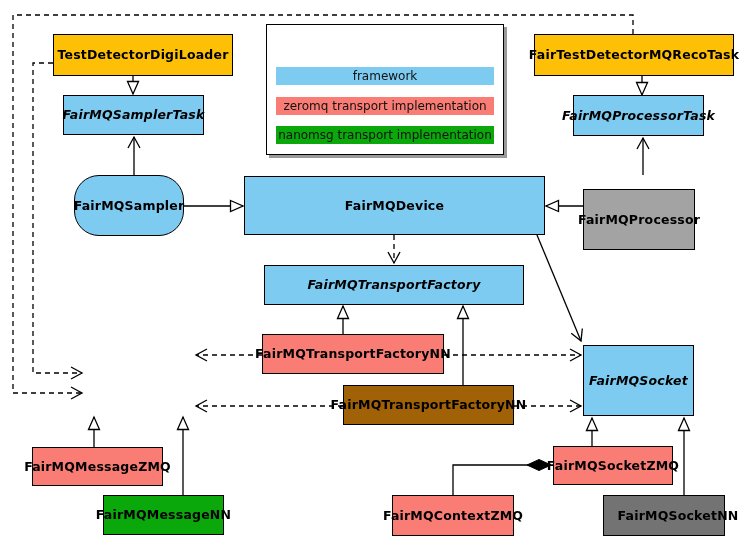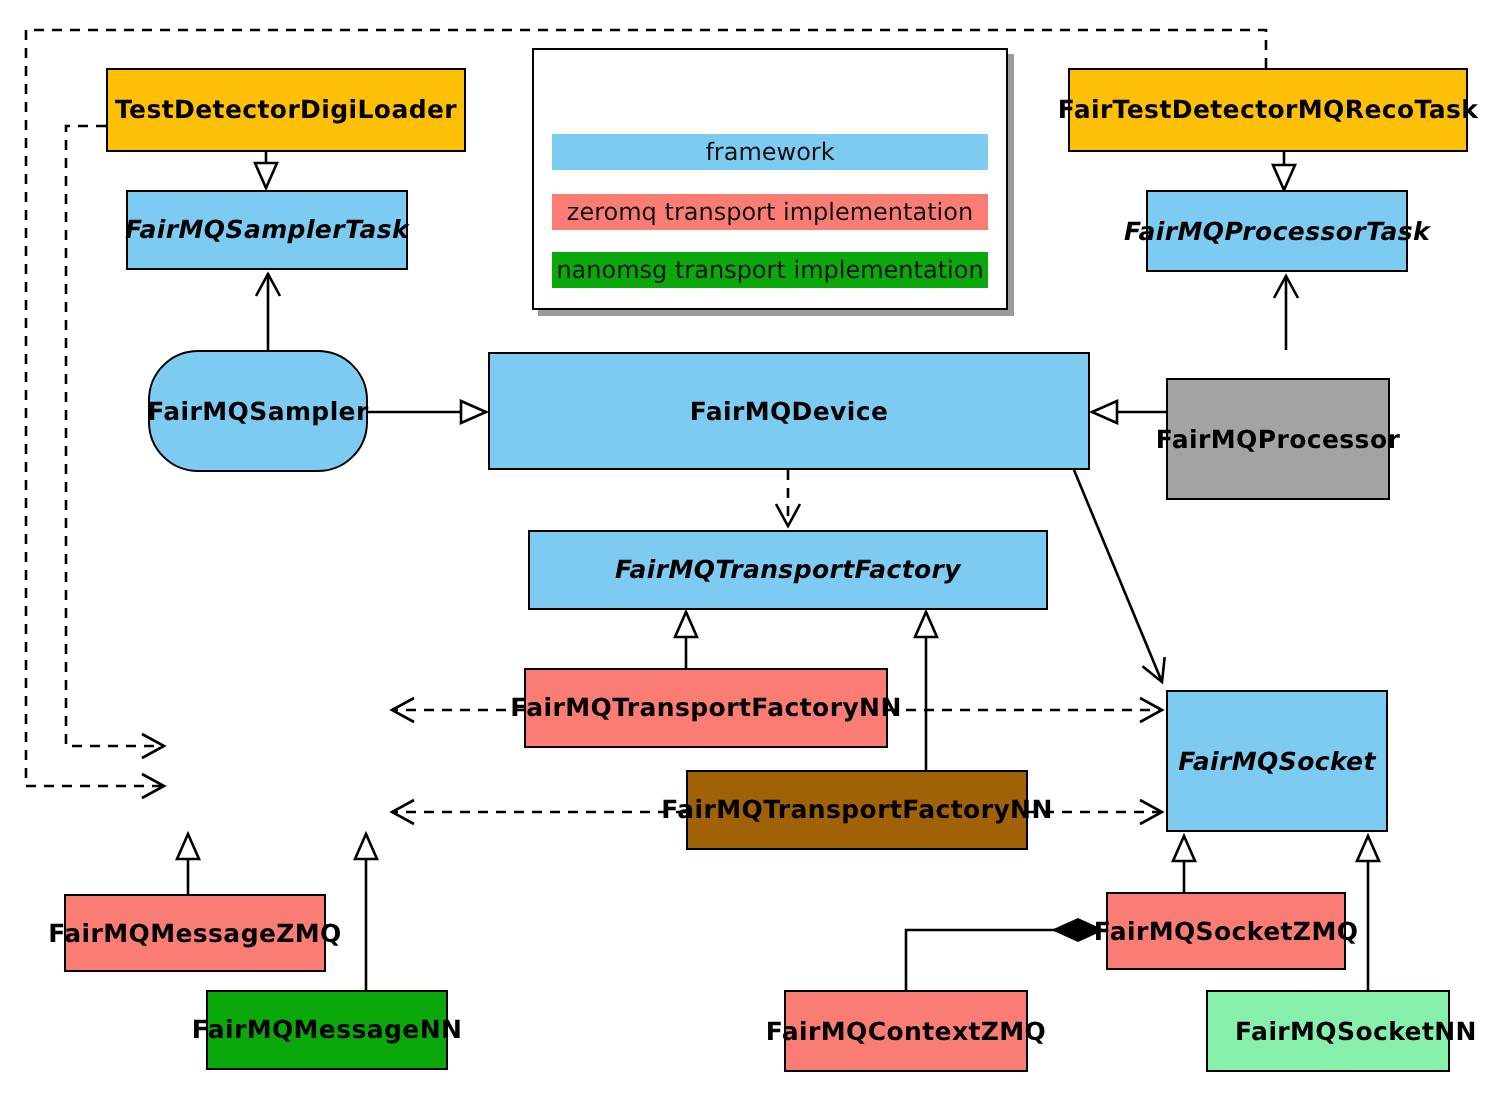--- a/index.html
+++ b/index.html
@@ -129,17 +129,17 @@
 
 
   <div class="node abstract" style="left: 583px; top: 345px; width: 111px; height: 71px; background: rgb(126, 203, 241);">FairMQSocket</div>
 
   <div class="node" style="left: 32px; top: 447px; width: 131px; height: 39px; background: rgb(249, 125, 117);">FairMQMessageZMQ</div>
 
   <div class="node" style="left: 103px; top: 495px; width: 121px; height: 40px; background: rgb(11, 168, 11);">FairMQMessageNN</div>
 
   <div class="node" style="left: 553px; top: 446px; width: 120px; height: 39px; background: rgb(249, 125, 117);">FairMQSocketZMQ</div>
 
-  <div class="node" style="left: 603px; top: 495px; width: 122px; height: 41px; background: #86efac; padding-left: 28px;">FairMQSocketNN</div>
+  <div class="node" style="left: 603px; top: 495px; width: 122px; height: 41px; background: #737373; padding-left: 28px;">FairMQSocketNN</div>
 
   <div class="node" style="left: 392px; top: 495px; width: 122px; height: 41px; background: rgb(249, 125, 117);">FairMQContextZMQ</div>
 
 </div>
 
 </body></html>

